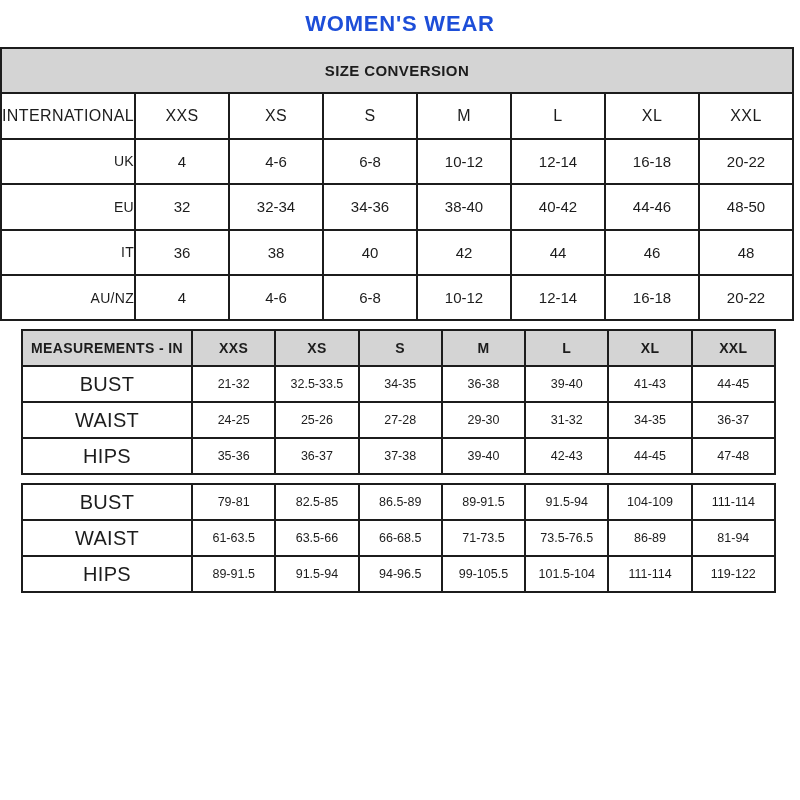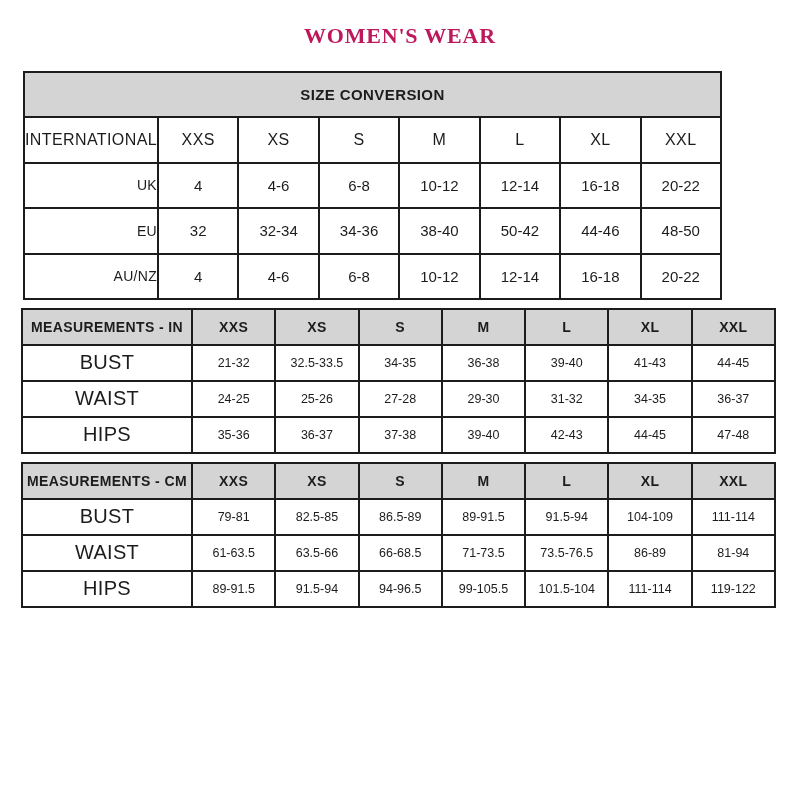--- a/index.html
+++ b/index.html
@@ -8,31 +8,30 @@
     width: 800px; height: 800px;
     background: #ffffff;
     font-family: "Liberation Sans", sans-serif;
     color: #1c1c1c;
   }
   .page-title {
     text-align: center;
     font-size: 22px;
     font-weight: 700;
     letter-spacing: 0.8px;
-    margin: 12px;
+    margin: 0;
     padding: 11px 0 10px 0;
-    color: #be185d;
-    font-family: Liberation Serif, serif;
+    color: #1d4ed8;
   }
   table {
     border-collapse: collapse;
     table-layout: fixed;
     margin-bottom: 8px;
   }
-  #size-table { margin-left: 23px; width: 699px; }
+  #size-table { width: 794px; }
   #in-table, #cm-table { margin-left: 21px; width: 755px; }
   th, td {
     border: 2px solid #1c1c1c;
     text-align: center;
     vertical-align: middle;
     padding: 0;
     overflow: hidden;
     white-space: nowrap;
   }
   
@@ -97,23 +96,33 @@
     <td class="size-val">12-14</td>
     <td class="size-val">16-18</td>
     <td class="size-val">20-22</td>
   </tr>
   <tr>
     <td class="row-label">EU</td>
     <td class="size-val">32</td>
     <td class="size-val">32-34</td>
     <td class="size-val">34-36</td>
     <td class="size-val">38-40</td>
-    <td class="size-val">50-42</td>
+    <td class="size-val">40-42</td>
     <td class="size-val">44-46</td>
     <td class="size-val">48-50</td>
+  </tr>
+  <tr>
+    <td class="row-label">IT</td>
+    <td class="size-val">36</td>
+    <td class="size-val">38</td>
+    <td class="size-val">40</td>
+    <td class="size-val">42</td>
+    <td class="size-val">44</td>
+    <td class="size-val">46</td>
+    <td class="size-val">48</td>
   </tr>
   <tr>
     <td class="row-label">AU/NZ</td>
     <td class="size-val">4</td>
     <td class="size-val">4-6</td>
     <td class="size-val">6-8</td>
     <td class="size-val">10-12</td>
     <td class="size-val">12-14</td>
     <td class="size-val">16-18</td>
     <td class="size-val">20-22</td>
@@ -181,30 +190,20 @@
     <col style="width:170px">
       <col>
       <col>
       <col>
       <col>
       <col>
       <col>
       <col>
   </colgroup>
   <tbody>
-      <tr>
-    <th class="band-cell m-head">MEASUREMENTS - CM</th>
-    <th class="band-cell m-head">XXS</th>
-    <th class="band-cell m-head">XS</th>
-    <th class="band-cell m-head">S</th>
-    <th class="band-cell m-head">M</th>
-    <th class="band-cell m-head">L</th>
-    <th class="band-cell m-head">XL</th>
-    <th class="band-cell m-head">XXL</th>
-  </tr>
   <tr>
     <td class="m-label">BUST</td>
     <td class="m-val">79-81</td>
     <td class="m-val">82.5-85</td>
     <td class="m-val">86.5-89</td>
     <td class="m-val">89-91.5</td>
     <td class="m-val">91.5-94</td>
     <td class="m-val">104-109</td>
     <td class="m-val">111-114</td>
   </tr>

